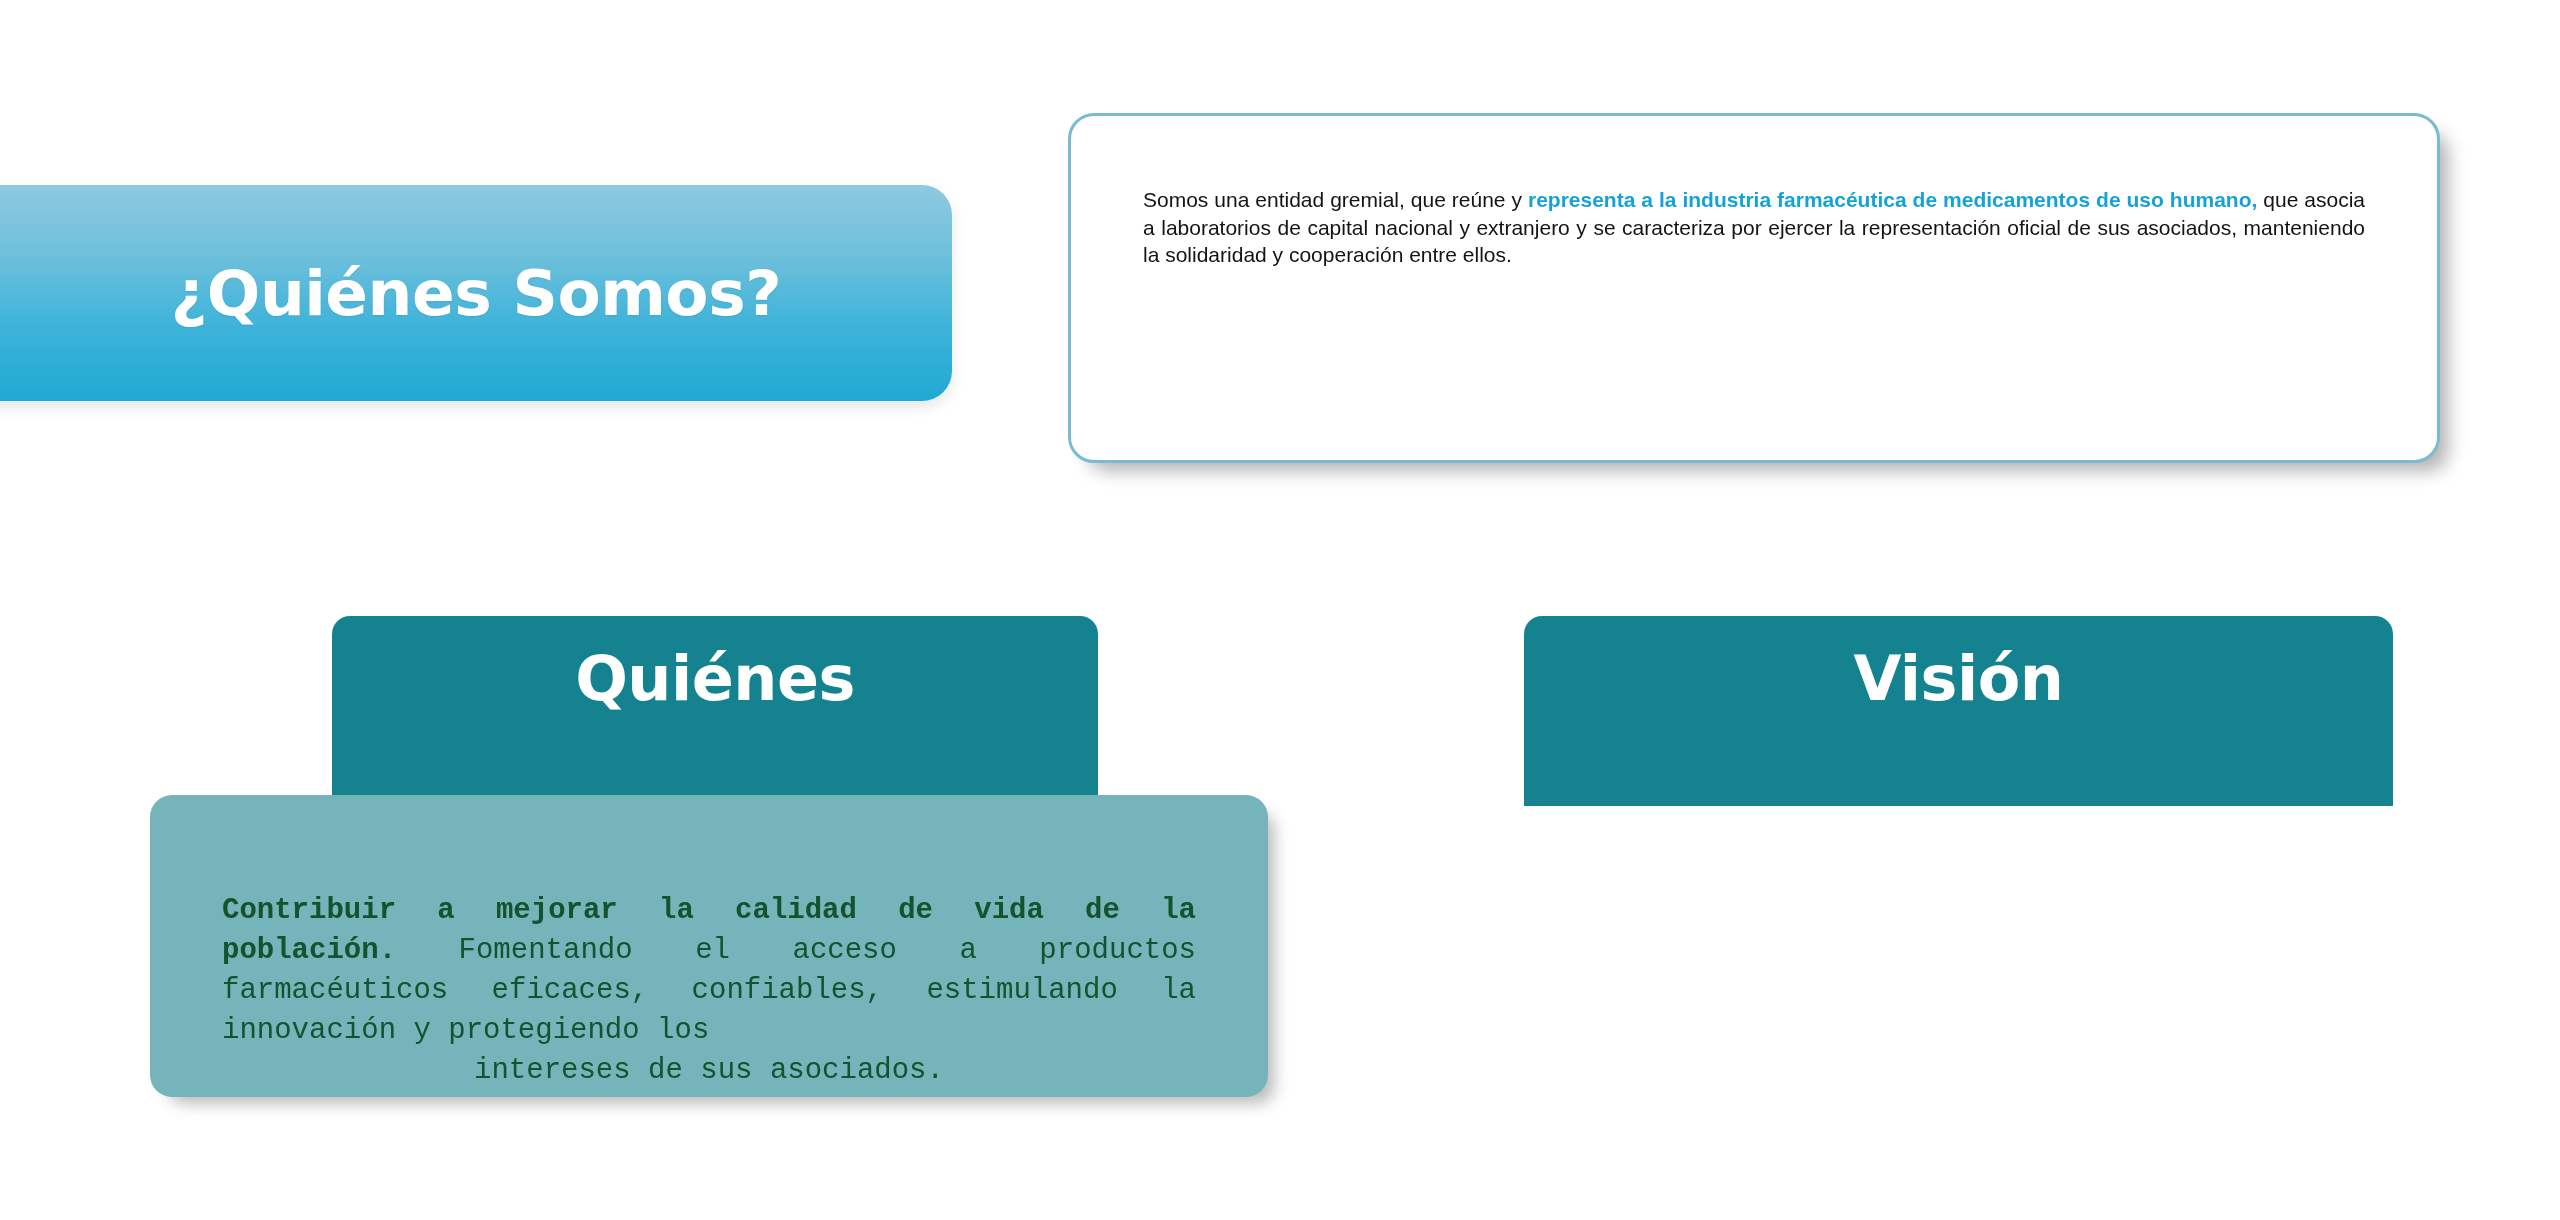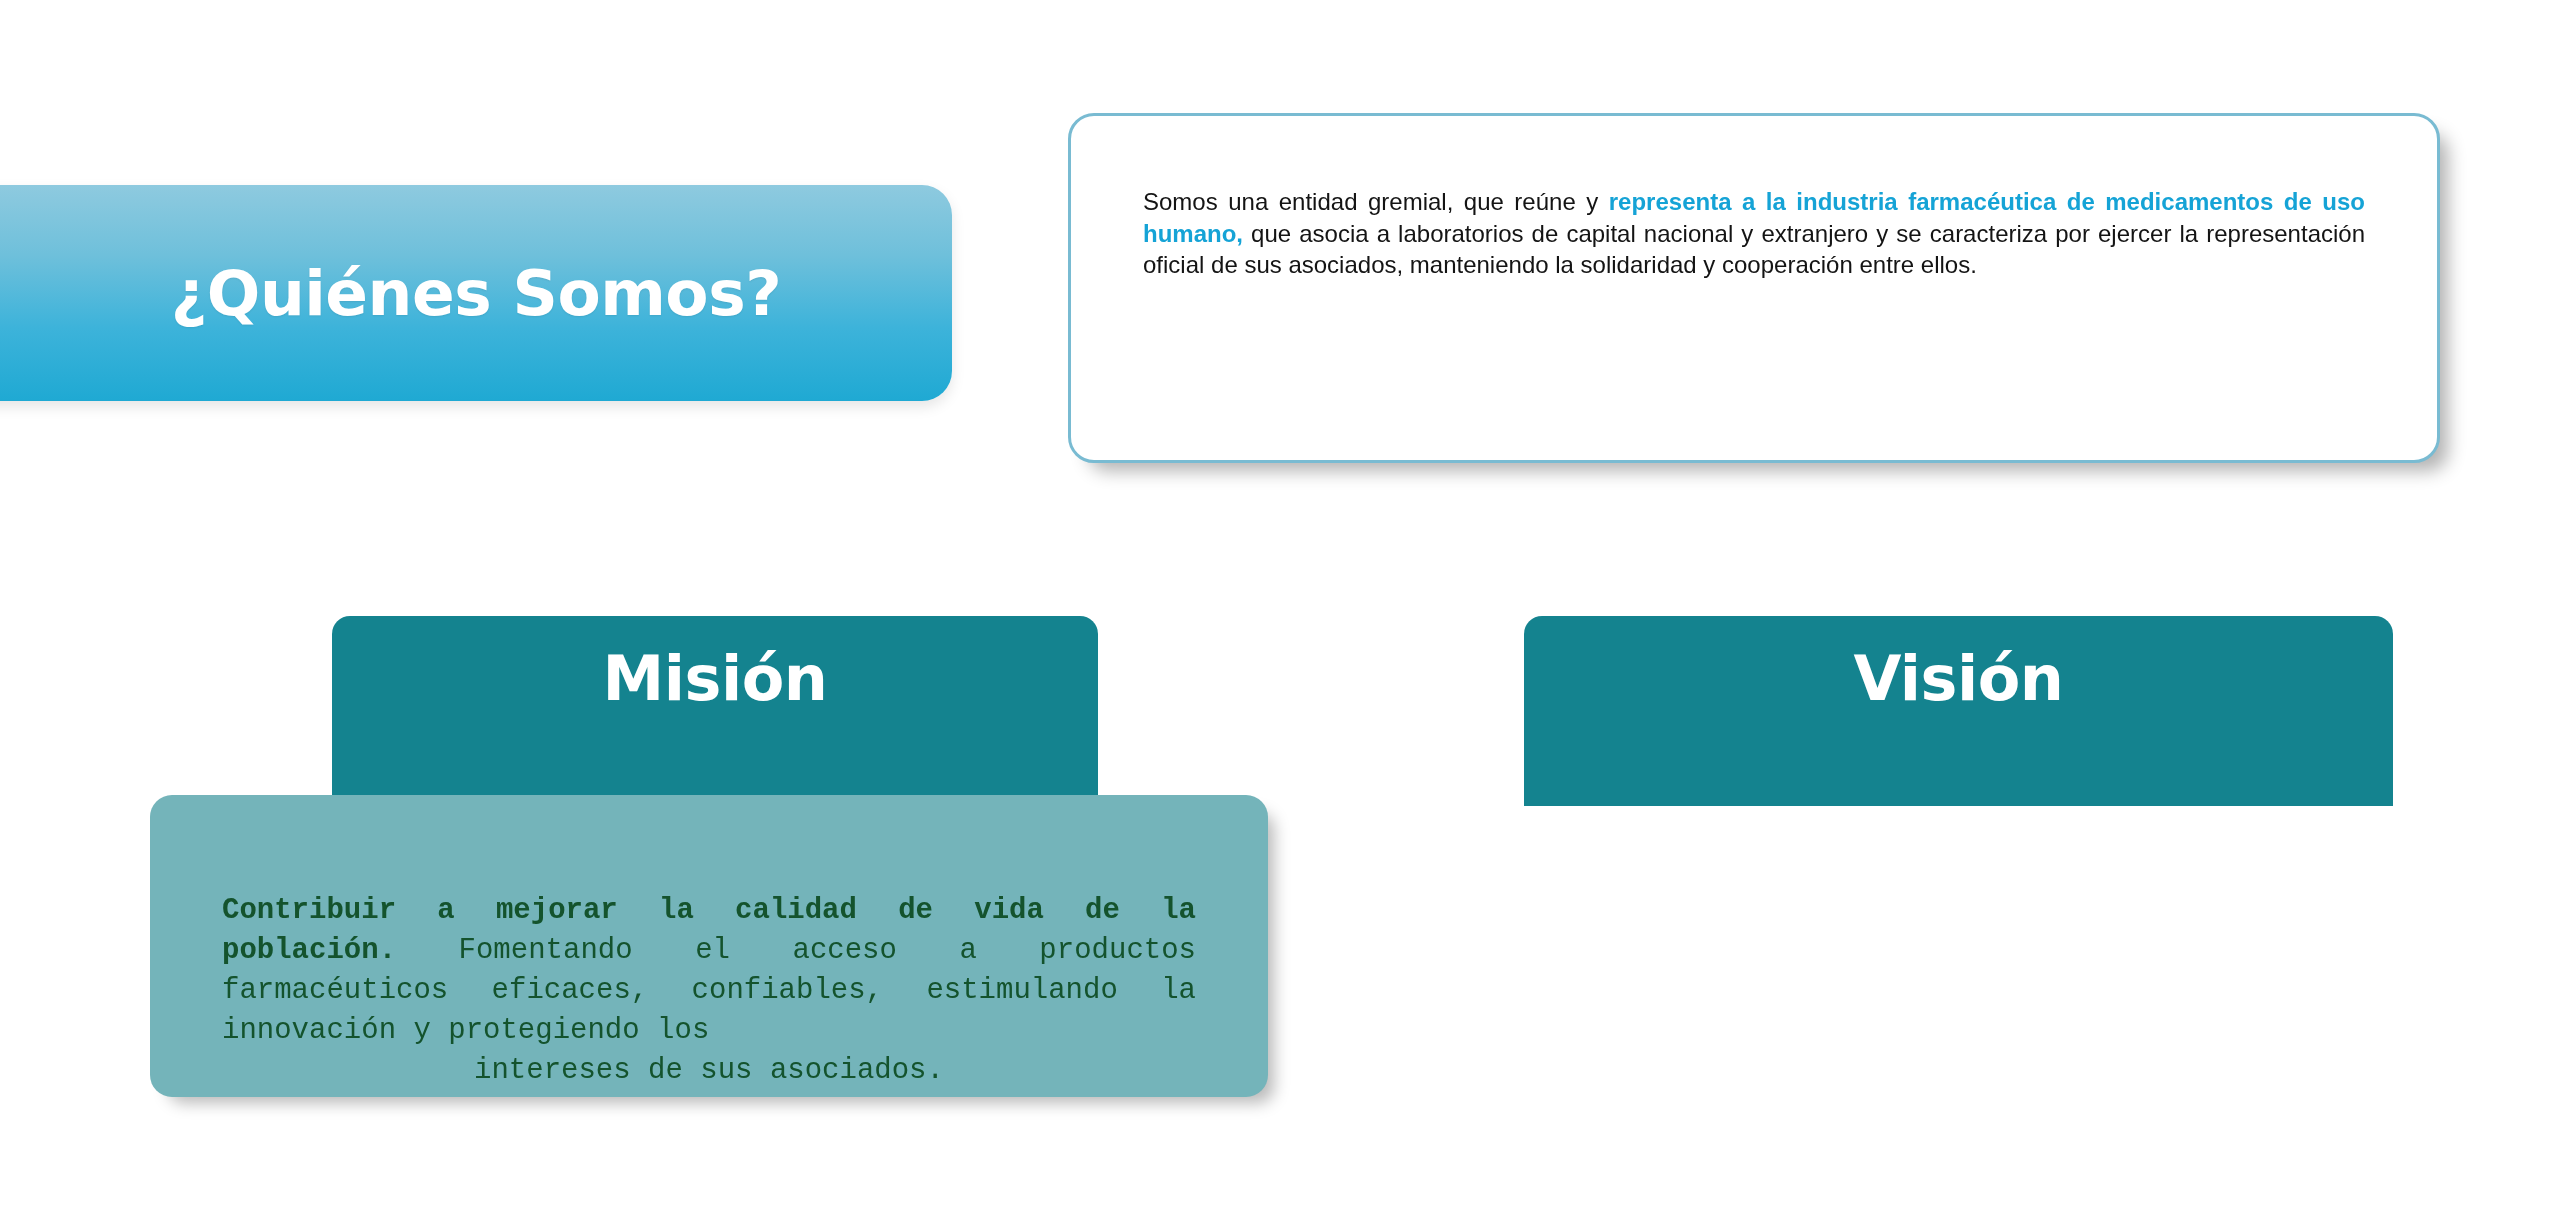--- a/index.html
+++ b/index.html
@@ -64,21 +64,21 @@
   .intro-card-inner {
     position: absolute;
     left: 72px;
     right: 72px;
     top: 70px;
   }
   .intro-paragraph {
     margin: 0;
     color: #141414;
     font-family: "Liberation Sans", "DejaVu Sans", sans-serif;
-    font-size: 24px;
+    font-size: 21px;
     line-height: 1.32;
     text-align: justify;
     text-justify: inter-word;
     font-stretch: condensed;
   }
   .intro-paragraph .accent {
     color: #15A3D6;
     font-weight: 700;
   }
 
@@ -149,21 +149,21 @@
     <span class="title-banner-text">¿Quiénes Somos?</span>
   </div>
 
   <div class="intro-card">
     <div class="intro-card-inner">
       <p class="intro-paragraph"><span>Somos una entidad gremial, que reúne y </span><span class="accent">representa a la industria farmacéutica de medicamentos de uso humano,</span><span> que asocia a laboratorios de capital nacional y extranjero y se caracteriza por ejercer la representación oficial de sus asociados, manteniendo la solidaridad y cooperación entre ellos.</span></p>
     </div>
   </div>
 
   <div class="mv-header" id="mission-header">
-    <span class="mv-header-text">Misión</span>
+    <span class="mv-header-text">Quiénes</span>
   </div>
 
   <div class="mv-body" id="mission-body">
     <div class="mv-body-inner">
       <p class="mv-paragraph"><span class="lead">Contribuir a mejorar la calidad de vida de la población.</span><span> Fomentando el acceso a productos farmacéuticos eficaces, confiables, estimulando la innovación y protegiendo los</span><span class="tail-center">intereses de sus asociados.</span></p>
     </div>
   </div>
 
   <div class="mv-header" id="vision-header">
     <span class="mv-header-text">Visión</span>

